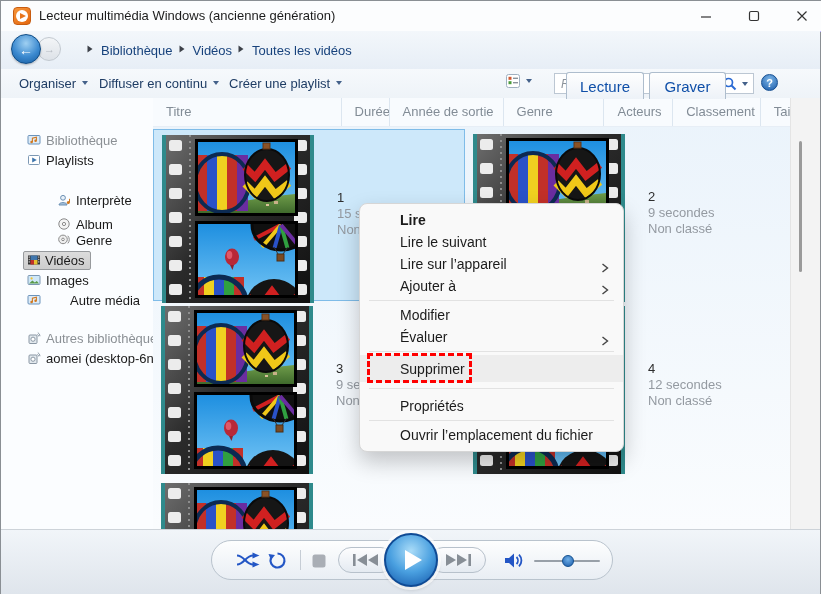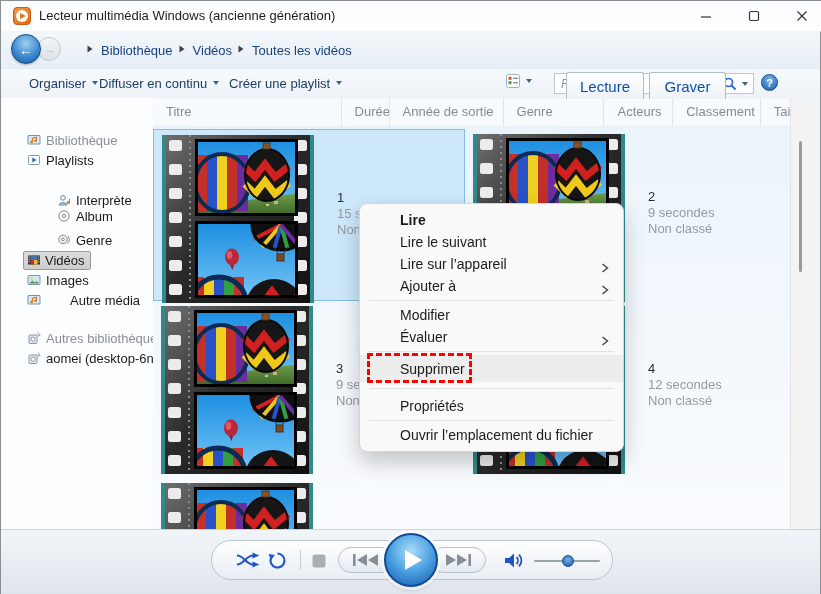--- a/index.html
+++ b/index.html
@@ -265,21 +265,21 @@
         <span class="crumb" data-name="breadcrumb-item-toutes-les-videos">Toutes les vidéos</span>
       </div>
     <div id="tabs">
         <div class="tab tab-lecture" data-name="tab-lecture">Lecture</div>
         <div class="tab tab-graver" data-name="tab-graver">Graver</div>
       </div>
   </div>
 
   <div class="toolbar" data-name="toolbar">
     <div id="tb-buttons">
-        <div class="tb-btn" data-name="organiser-button" style="left: 22px;">
+        <div class="tb-btn" data-name="organiser-button" style="left: 12px;">
           <span data-name="toolbar-button-label">Organiser</span>
           <span class="caret" data-name="dropdown-caret-icon"></span>
         </div>
         <div class="tb-btn" data-name="diffuser-en-continu-button" style="left: 92px;">
           <span data-name="toolbar-button-label">Diffuser en continu</span>
           <span class="caret" data-name="dropdown-caret-icon"></span>
         </div>
         <div class="tb-btn" data-name="creer-une-playlist-button" style="left: 222px;">
           <span data-name="toolbar-button-label">Créer une playlist</span>
           <span class="caret" data-name="dropdown-caret-icon"></span>
@@ -327,21 +327,21 @@
       </div>
       <div class="side-item lvl2" data-name="sidebar-item-interprete" style="top: 92px;">
         <span class="icn" data-name="artist-icon"><svg width="14" height="14">
             <circle cx="6" cy="4.8" r="2.4" fill="#e8f1f9" stroke="#6b8fb3"></circle>
             <path d="M2 12 c0-3.2 8-3.2 8 0 z" fill="#a8c4dd" stroke="#6b8fb3"></path>
             <circle cx="11.3" cy="9.6" r="1.5" fill="#d07820"></circle>
             <path d="M12.5 9.6 V5.8" stroke="#d07820" stroke-width="1"></path>
           </svg></span>
         <span class="side-label" data-name="sidebar-item-label">Interprète</span>
       </div>
-      <div class="side-item lvl2" data-name="sidebar-item-album" style="top: 108px;">
+      <div class="side-item lvl2" data-name="sidebar-item-album" style="top: 116px;">
         <span class="icn" data-name="album-icon"><svg width="14" height="14">
             <circle cx="7" cy="7" r="5.2" fill="#f4f4f4" stroke="#8a8a8a"></circle>
             <circle cx="7" cy="7" r="1.6" fill="#fff" stroke="#8a8a8a"></circle>
           </svg></span>
         <span class="side-label" data-name="sidebar-item-label">Album</span>
       </div>
       <div class="side-item lvl2" data-name="sidebar-item-genre" style="top: 132px;">
         <span class="icn" data-name="genre-icon"><svg width="14" height="14">
             <circle cx="6" cy="6.4" r="4.3" fill="#efefef" stroke="#8a8a8a"></circle>
             <circle cx="6" cy="6.4" r="1.3" fill="#fff" stroke="#8a8a8a"></circle>

